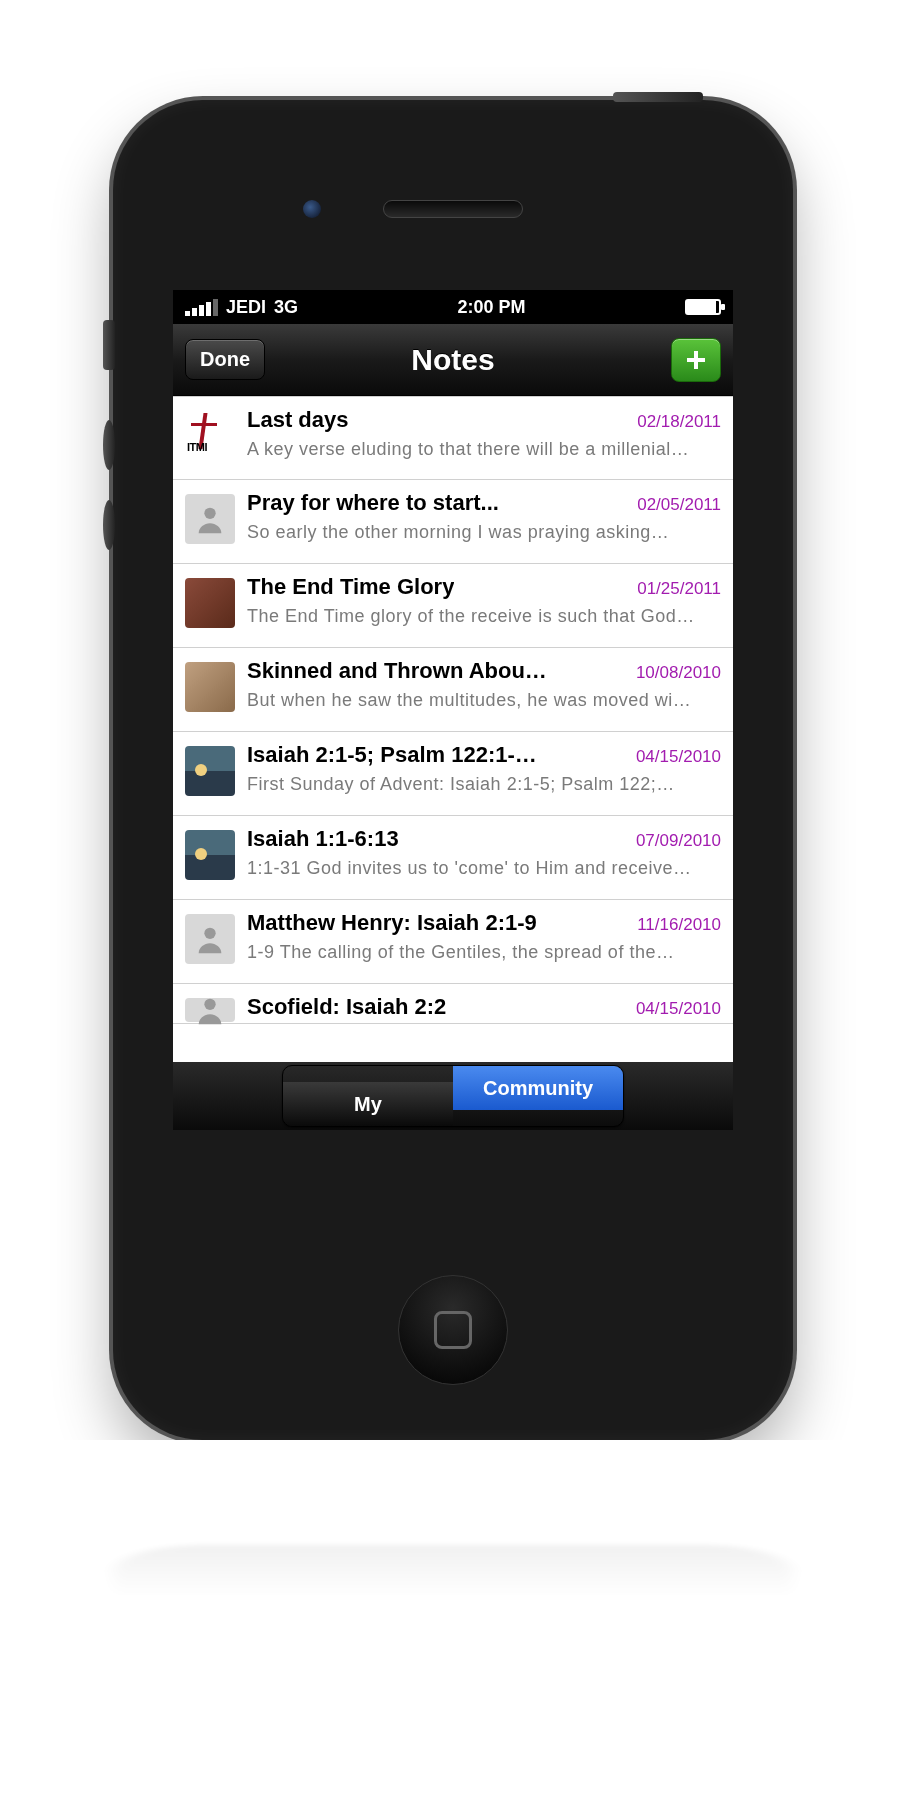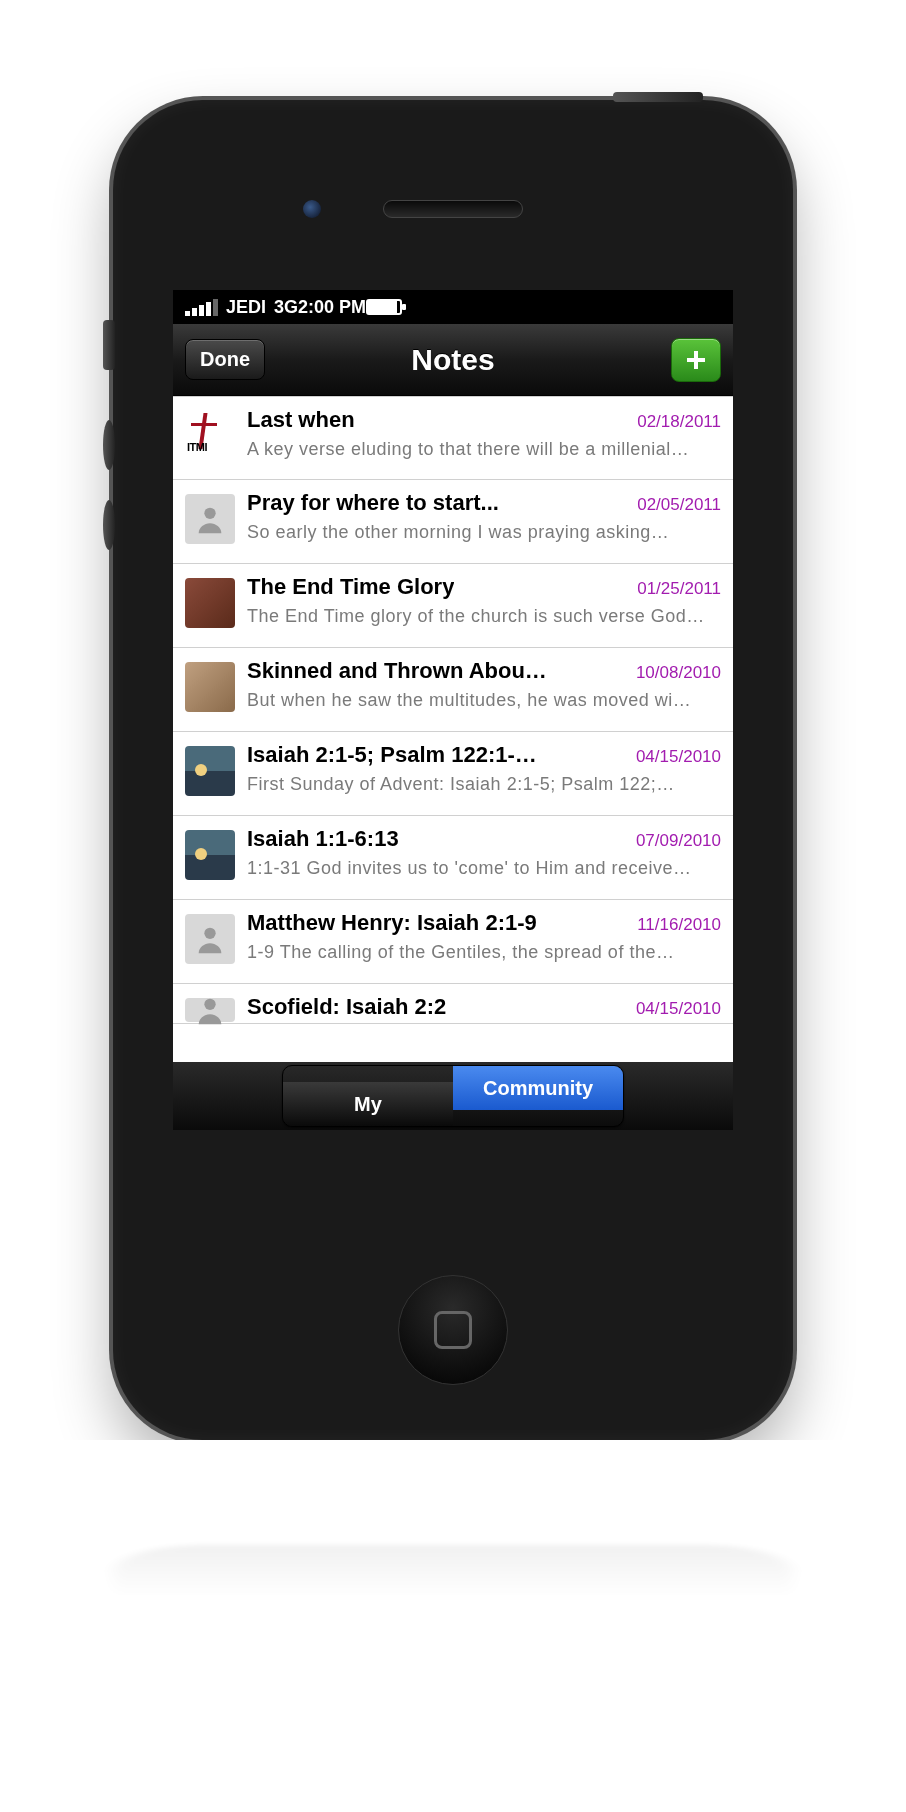--- a/index.html
+++ b/index.html
@@ -93,20 +93,21 @@
       background: #000;
       position: relative;
       overflow: hidden;
     }
     .status-bar {
       height: 34px;
       background: #000;
       color: #fff;
       display: flex;
       align-items: center;
+      justify-content: space-between;
       padding: 16px 12px;
       font-size: 18px;
       font-weight: bold;
     }
     .status-left { display: flex; align-items: center; gap: 8px; }
     .signal { display: flex; align-items: flex-end; gap: 2px; }
     .signal span { width: 5px; background: #fff; display: inline-block; }
     .signal span:nth-child(1){height:5px;}
     .signal span:nth-child(2){height:8px;}
     .signal span:nth-child(3){height:11px;}
@@ -326,21 +327,21 @@
 
     <div class="list">
 
       <div class="row">
         <div class="avatar itmi">
           <div class="itmi-cross"></div>
           <div class="itmi-text">ITMI</div>
         </div>
         <div class="row-content">
           <div class="row-header">
-            <div class="row-title">Last when</div>
+            <div class="row-title">Last days</div>
             <div class="row-date">02/18/2011</div>
           </div>
           <div class="row-preview">A key verse eluding to that there will be a millenial…</div>
         </div>
       </div>
 
       <div class="row">
         <div class="avatar">
           <svg viewBox="0 0 24 24">
               <circle cx="12" cy="8" r="4"></circle>
@@ -356,21 +357,21 @@
         </div>
       </div>
 
       <div class="row">
         <div class="avatar photo1"></div>
         <div class="row-content">
           <div class="row-header">
             <div class="row-title">The End Time Glory</div>
             <div class="row-date">01/25/2011</div>
           </div>
-          <div class="row-preview">The End Time glory of the church is such verse God…</div>
+          <div class="row-preview">The End Time glory of the receive is such that God…</div>
         </div>
       </div>
 
       <div class="row">
         <div class="avatar photo2"></div>
         <div class="row-content">
           <div class="row-header">
             <div class="row-title">Skinned and Thrown Abou…</div>
             <div class="row-date">10/08/2010</div>
           </div>

